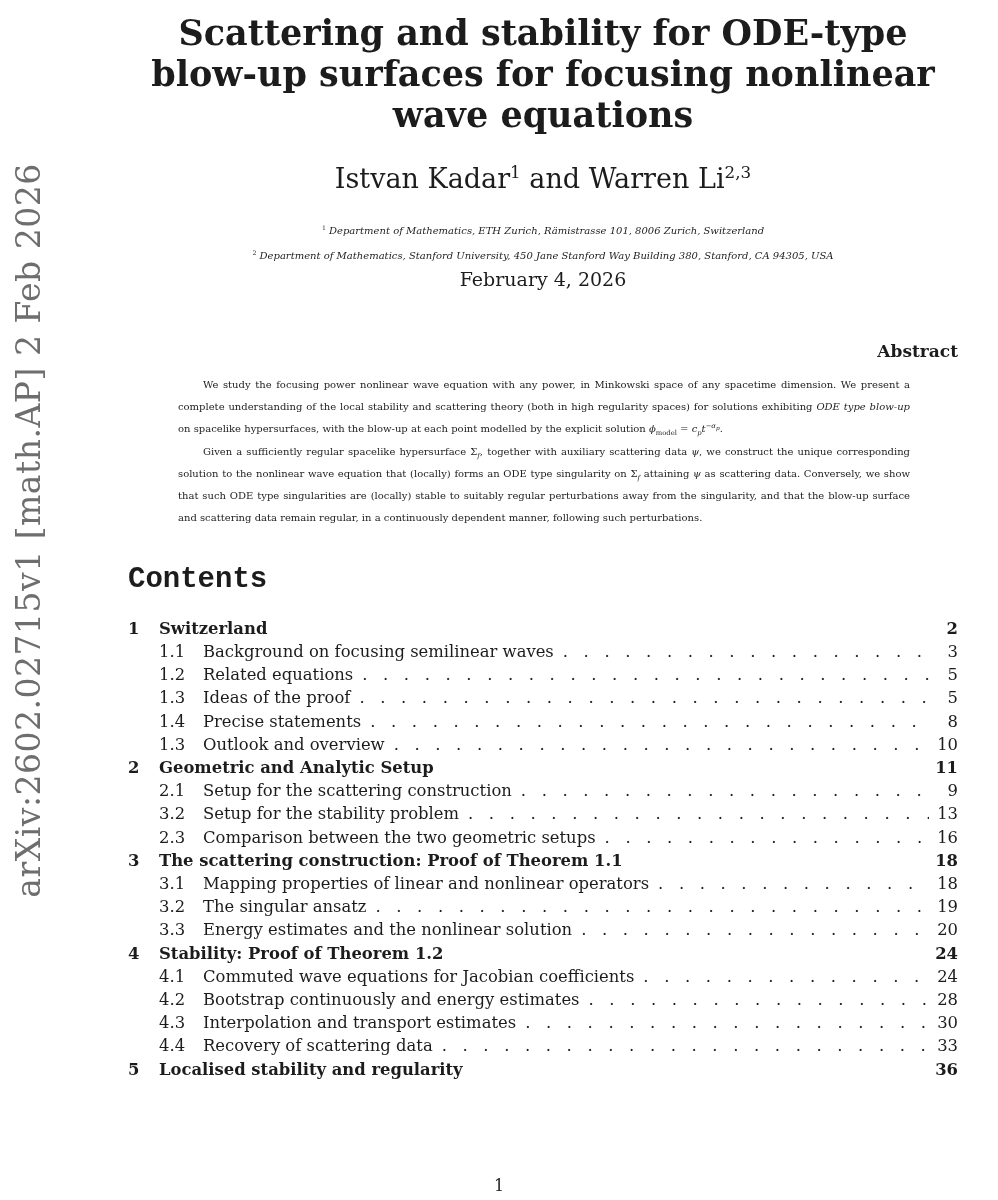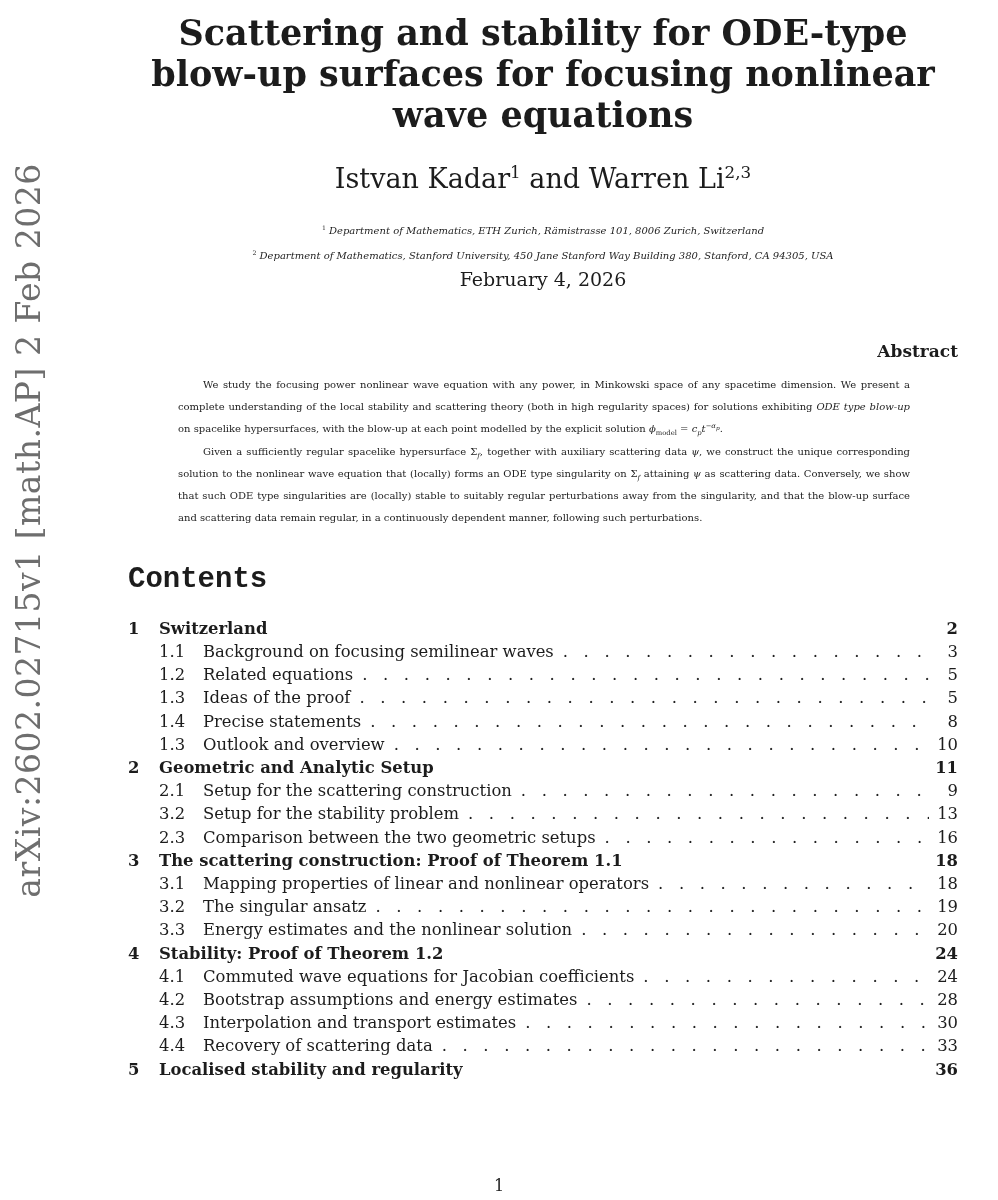--- a/index.html
+++ b/index.html
@@ -192,21 +192,21 @@
           <span class="toc-page">24</span>
         </div>
         <div class="toc-row l2">
           <span class="toc-num">4.1</span>
           <span class="toc-title">Commuted wave equations for Jacobian coefficients</span>
           <span class="toc-leader"></span>
           <span class="toc-page">24</span>
         </div>
         <div class="toc-row l2">
           <span class="toc-num">4.2</span>
-          <span class="toc-title">Bootstrap assumptions and energy estimates</span>
+          <span class="toc-title">Bootstrap continuously and energy estimates</span>
           <span class="toc-leader"></span>
           <span class="toc-page">28</span>
         </div>
         <div class="toc-row l2">
           <span class="toc-num">4.3</span>
           <span class="toc-title">Interpolation and transport estimates</span>
           <span class="toc-leader"></span>
           <span class="toc-page">30</span>
         </div>
         <div class="toc-row l2">

